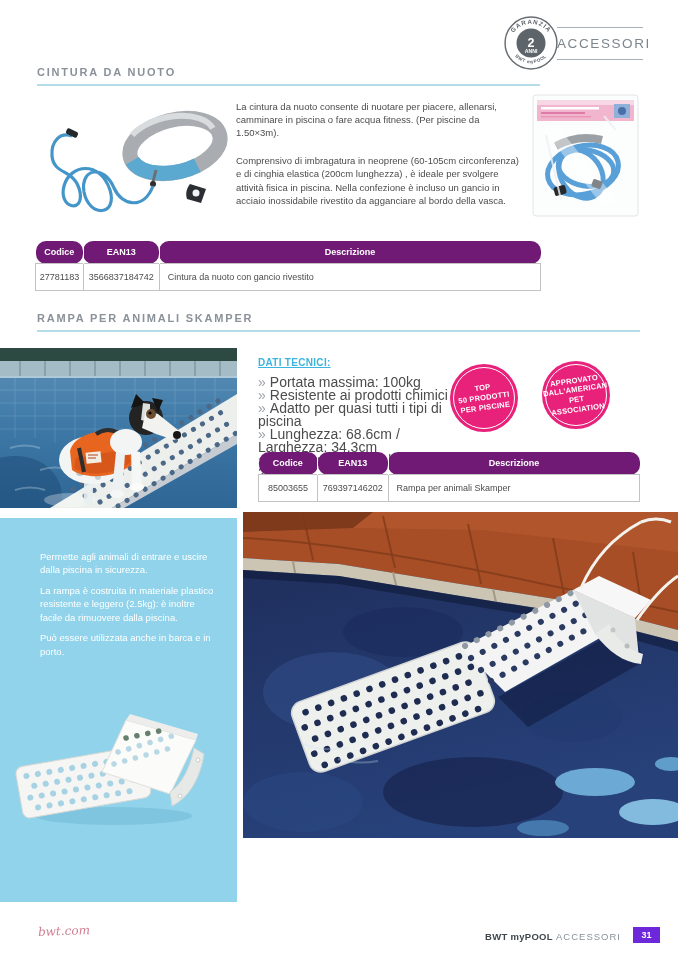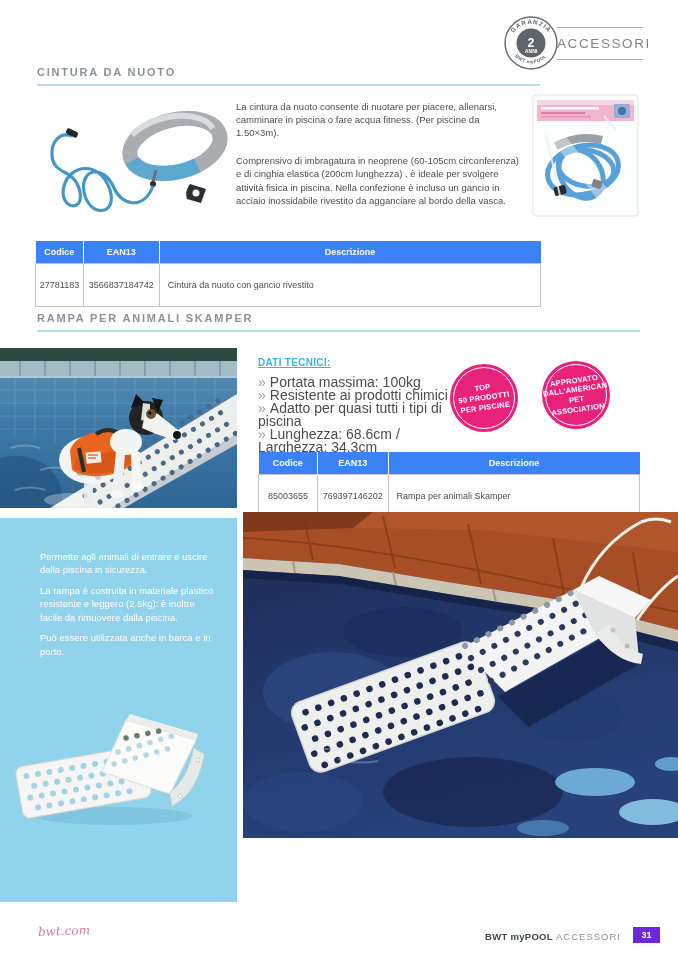--- a/index.html
+++ b/index.html
@@ -23,24 +23,24 @@
   
   .belt-img{position:absolute;left:40px;top:94px;width:190px;height:128px;}
   .desc{position:absolute;left:236px;top:100px;width:287px;font-size:9.5px;line-height:1.38;color:#4c4c4c;}
   .desc p{margin:0 0 15px;}
   .pack-img{position:absolute;left:526px;top:90px;width:119px;height:131px;}
 
   
   .ptable{position:absolute;border-collapse:collapse;font-size:9px;table-layout:fixed;}
   #table1{left:35px;top:241px;width:506px;}
   #table2{left:258px;top:452px;width:382px;}
-  .ptable th{background:#3b82f6;color:#fff;font-weight:bold;padding:6px 2px;text-align:center;
-     border-left:1px solid #fff;}
+  .ptable th{background:#701a75;color:#fff;font-weight:bold;padding:6px 2px;text-align:center;
+     border-left:1px solid #fff;border-radius:10px;}
   .ptable th:first-child{border-left:none;}
-  .ptable td{border:1px solid #c3c3c3;background:#fff;padding:16px 2px;text-align:center;color:#4c4c4c;}
+  .ptable td{border:1px solid #c3c3c3;background:#fff;padding:8px 2px;text-align:center;color:#4c4c4c;}
   .ptable td.left{text-align:left;padding-left:8px;}
 
   
   .dog-img{position:absolute;left:0;top:348px;width:237px;height:160px;}
   .tech{position:absolute;left:258px;top:357px;width:192px;}
   .tech-title{color:#3cb4dd;font-weight:bold;font-size:10px;letter-spacing:.3px;margin:0 0 8px;text-decoration:underline;}
   .tech-item{font-size:14px;color:#4c4c4c;line-height:13px;}
   .bmark{color:#9aa2a8;margin-right:4px;}
 
   .badge{position:absolute;width:68px;height:68px;border-radius:50%;background:#e8217a;}

